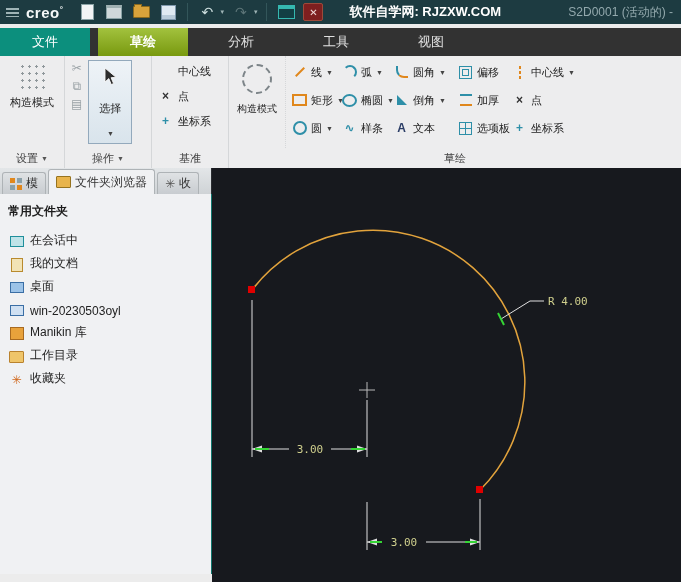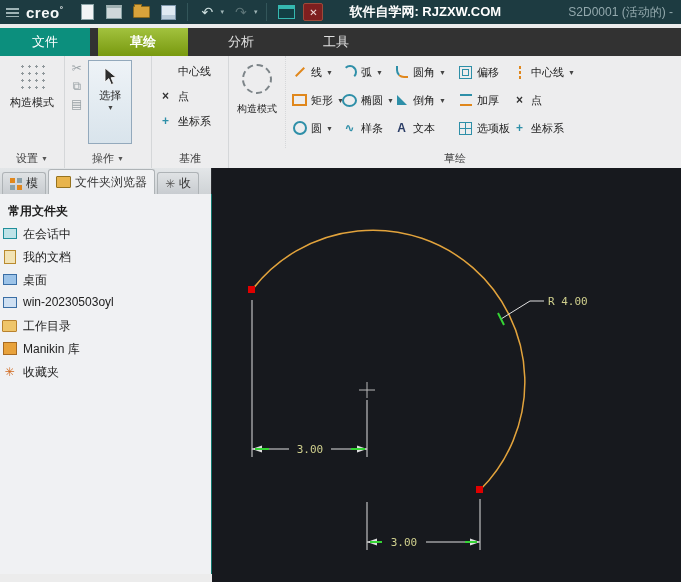--- a/index.html
+++ b/index.html
@@ -46,21 +46,21 @@
   .rlabel .dd{font-size:7px;color:#555}
   .bigbtn{display:flex;flex-direction:column;align-items:center;justify-content:flex-start;padding-top:5px;font-size:11px;color:#222}
   .ic-grid{width:30px;height:28px;margin-bottom:6px;
     background-image:radial-gradient(#8f979b 1.2px,transparent 1.4px);background-size:7px 7px;background-position:2px 2px}
   .ic-filesys{width:24px;height:24px;margin-bottom:6px;background:#f5f7f8;border:1px solid #9aabae;position:relative}
   .ic-filesys::after{content:"";position:absolute;left:-5px;bottom:1px;width:0;height:0;
     border-top:6px solid transparent;border-right:11px solid #2e8fa8;transform:rotate(8deg)}
   .clipcol{display:flex;flex-direction:column;align-items:center;justify-content:flex-start;gap:6px;padding:6px 4px 0 6px}
   .clipcol .g{font-size:12px;color:#9aa2a6;line-height:1}
   .selectbtn{width:42px;margin:4px 6px 4px 2px;border:1px solid #93a9bc;background:linear-gradient(#eef3f7,#d9e4ec);
-    display:flex;flex-direction:column;align-items:center;justify-content:flex-start;padding-top:6px;gap:1px;font-size:11px;color:#222}
+    display:flex;flex-direction:column;align-items:center;justify-content:flex-start;padding-top:6px;gap:14px;font-size:11px;color:#222}
   .selectbtn .dd{font-size:7px;color:#444}
   .datumcol{display:flex;flex-direction:column;justify-content:flex-start;padding:6px 6px;gap:7px}
   .dbtn{display:flex;align-items:center;gap:5px;font-size:11px;color:#222;height:18px}
   .constrbtn{width:56px;display:flex;flex-direction:column;align-items:center;padding-top:8px;gap:8px;font-size:10px;color:#222;
     border-right:1px dotted #d5d7d9}
   .ic-construction{width:26px;height:26px;border:2px dashed #7c8488;border-radius:50%}
   .sketchgrid{display:grid;grid-template-columns:50px 52px 64px 54px 74px;grid-auto-rows:28px;align-items:center;padding:2px 0 0 6px}
   .sbtn{display:flex;align-items:center;gap:4px;font-size:11px;color:#222;white-space:nowrap}
   .sbtn .dd{font-size:7px;color:#444}
   
@@ -89,21 +89,21 @@
   .pt-grid{width:12px;height:12px;flex:none;
     background:linear-gradient(#e0871c,#e0871c) 0 0/5px 5px no-repeat,
                linear-gradient(#8aa0a8,#8aa0a8) 7px 0/5px 5px no-repeat,
                linear-gradient(#8aa0a8,#8aa0a8) 0 7px/5px 5px no-repeat,
                linear-gradient(#e0871c,#e0871c) 7px 7px/5px 5px no-repeat}
   .pt-folder{width:13px;height:10px;background:#e8b44c;border:1px solid #96731f;border-radius:1px;flex:none}
   .pt-star{font-size:12px;color:#555;line-height:1}
   .sidebar{position:absolute;left:0;top:194px;width:212px;bottom:8px;background:#f0f1f3;
     border-right:1px solid #0f766e;box-sizing:border-box}
   .sb-header{font-size:12px;font-weight:bold;color:#1c1c1c;padding:9px 0 6px 8px}
-  .sb-item{display:flex;align-items:flex-start;height:23px;padding-left:2px;font-size:12px;color:#222;cursor:default}
+  .sb-item{display:flex;align-items:flex-end;height:23px;padding-left:9px;font-size:12px;color:#222;cursor:default}
   .sb-item.gap{margin-top:20px}
   .si{width:15px;height:15px;margin-right:6px;flex:none;display:inline-flex;align-items:center;justify-content:center}
   .si-session::before{content:"";width:12px;height:9px;border:1px solid #1f8f9b;background:#bfe3e8}
   .si-desktop::before{content:"";width:12px;height:9px;border:1px solid #3a6ea5;background:#9cc3e8}
   .si-docs::before{content:"";width:10px;height:12px;border:1px solid #b98a2e;background:#f2e3b5}
   .si-computer::before{content:"";width:12px;height:9px;border:1px solid #3a6ea5;background:#cfe0f2}
   .si-workdir::before{content:"";width:13px;height:10px;border:1px solid #b9822e;background:#efc56a;border-radius:1px}
   .si-library::before{content:"";width:12px;height:11px;border:1px solid #a86a20;background:#e8a23b}
   .si-fav{font-size:12px;color:#d0691e;line-height:1}
   .si-network::before{content:"";width:11px;height:11px;border:1px solid #1f8f9b;border-radius:50%;
@@ -151,20 +151,21 @@
   </div>
   <span class="tb-title">软件自学网: RJZXW.COM</span>
   <span class="tb-doc">S2D0001 (活动的) -</span>
 </div>
 
 <div class="menubar">
   <span class="mtab file">文件</span>
   <span class="mtab active">草绘</span>
   <span class="mtab">分析</span>
   <span class="mtab">工具</span>
+  <span class="mtab">视图</span>
 </div>
 
 <div class="ribbon">
 
   <div class="rgroup" style="width:64px">
     <div class="rbody" style="justify-content:center">
       <div class="bigbtn">
         <span class="ic-grid"></span>
         <span>构造模式</span>
       </div>
@@ -334,26 +335,26 @@
   </div>
   <div class="sb-item">
     <span class="si si-desktop"></span>
     <span>桌面</span>
   </div>
   <div class="sb-item">
     <span class="si si-computer"></span>
     <span>win-20230503oyl</span>
   </div>
   <div class="sb-item">
+    <span class="si si-library"></span>
+    <span>Manikin 库</span>
+  </div>
+  <div class="sb-item">
     <span class="si si-workdir"></span>
     <span>工作目录</span>
-  </div>
-  <div class="sb-item">
-    <span class="si si-library"></span>
-    <span>Manikin 库</span>
   </div>
   <div class="sb-item">
     <span class="si si-fav">✳</span>
     <span>收藏夹</span>
   </div>
 </div>
 
 <div class="canvas">
   <svg width="469" height="414" viewBox="0 0 469 414">
 

